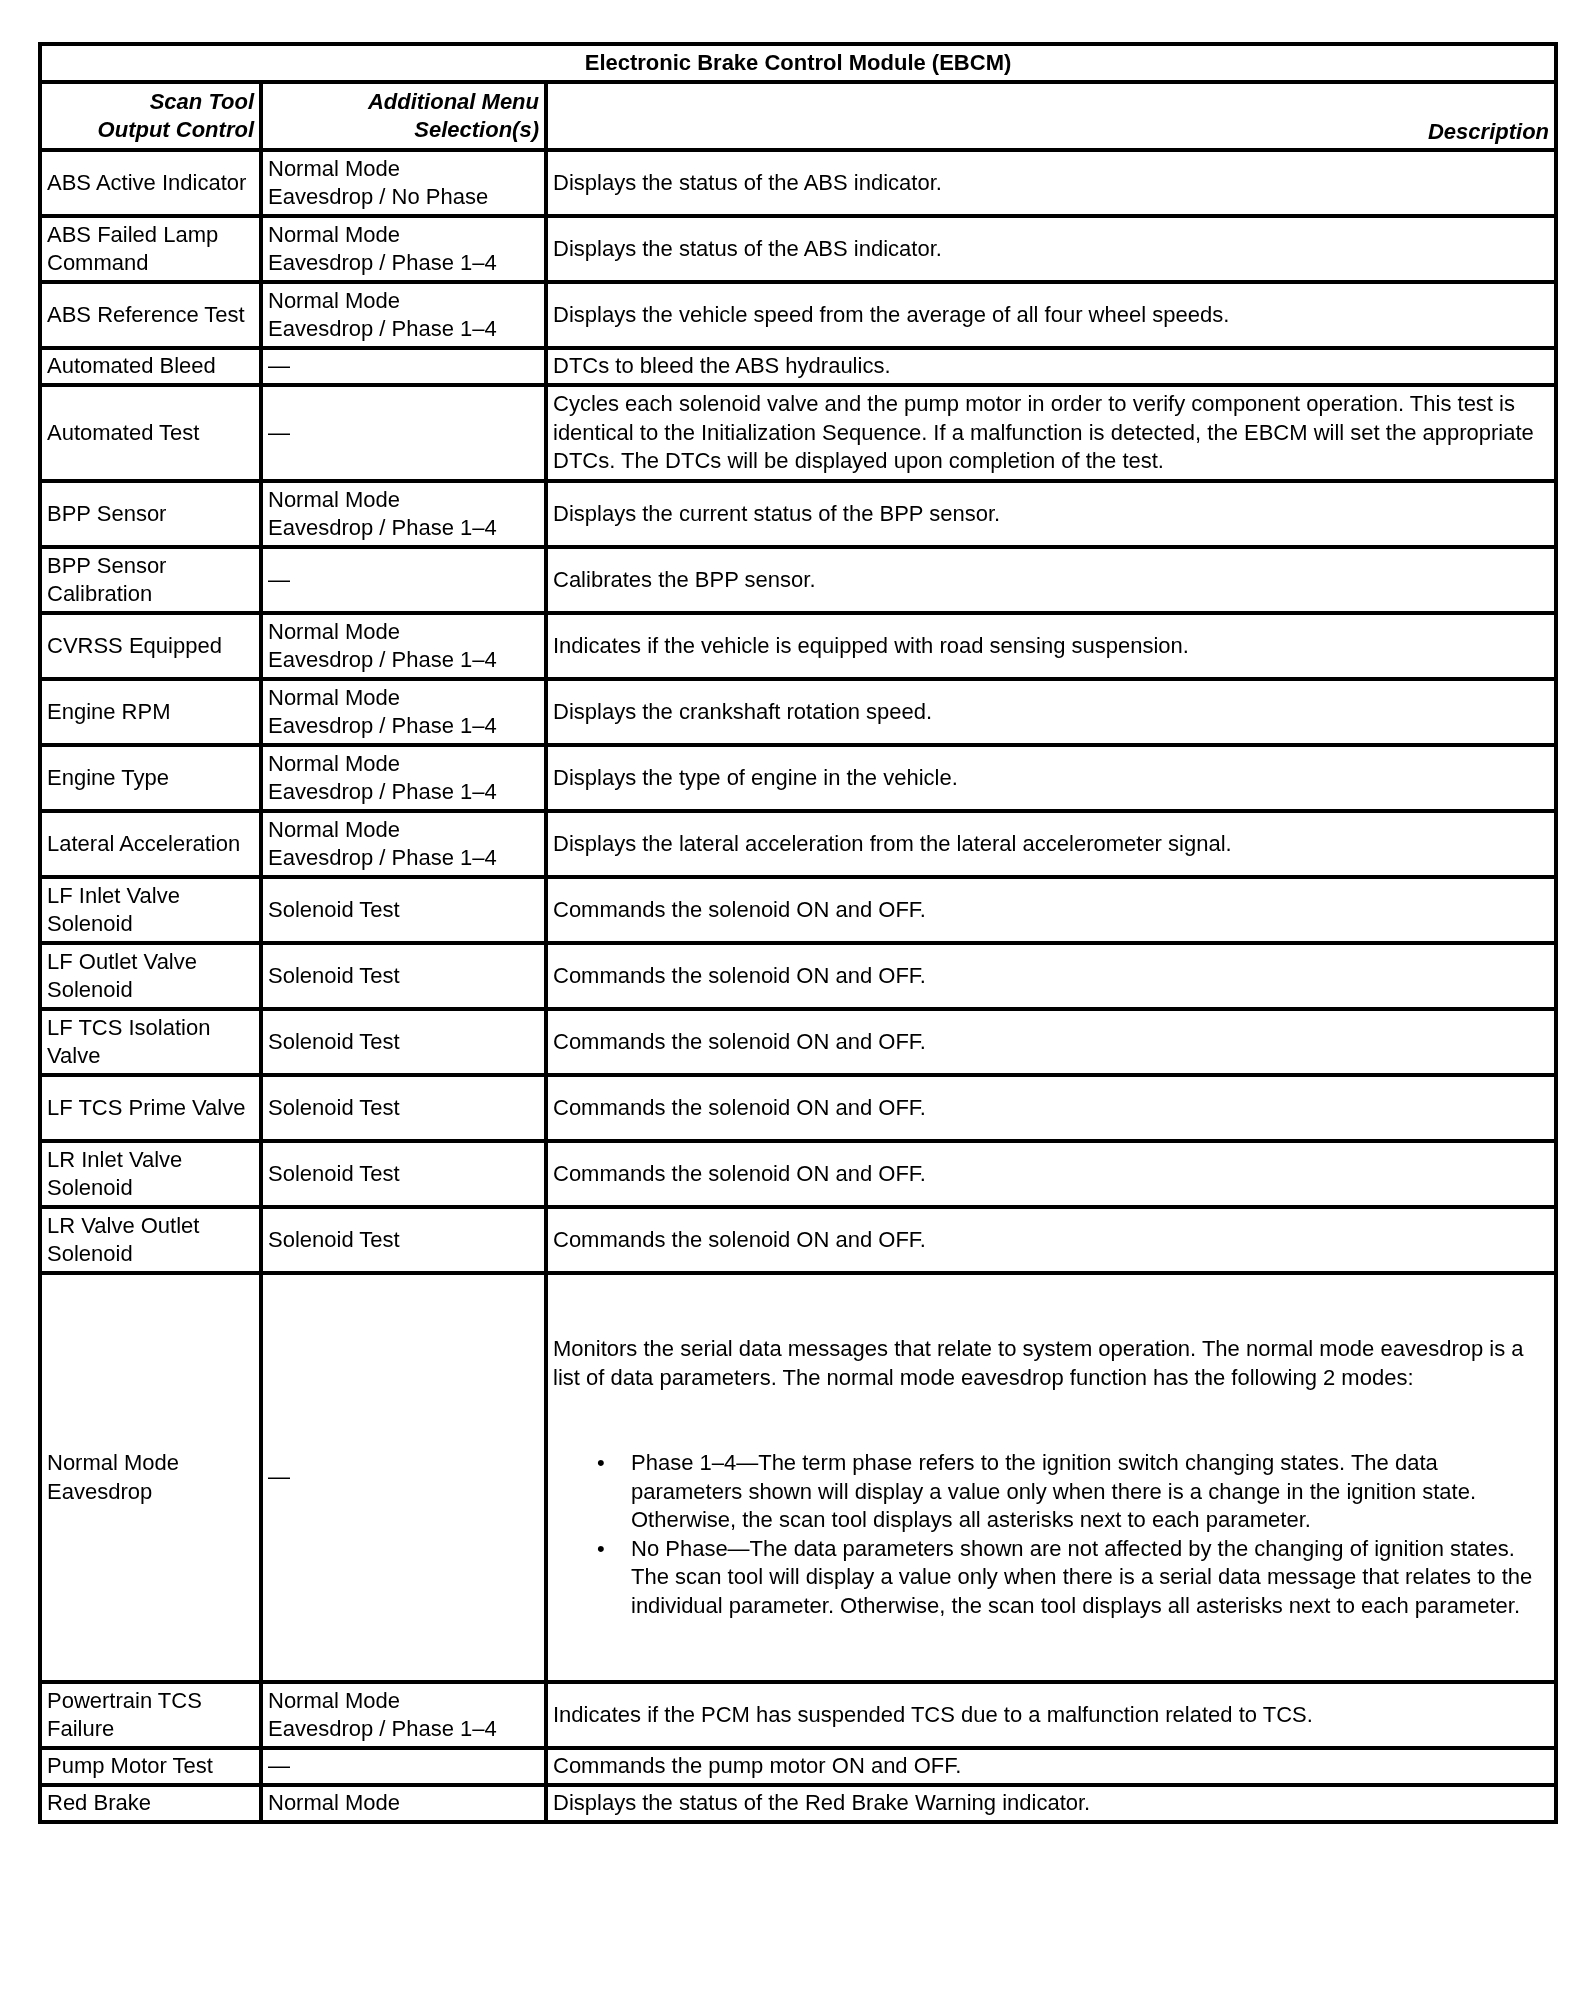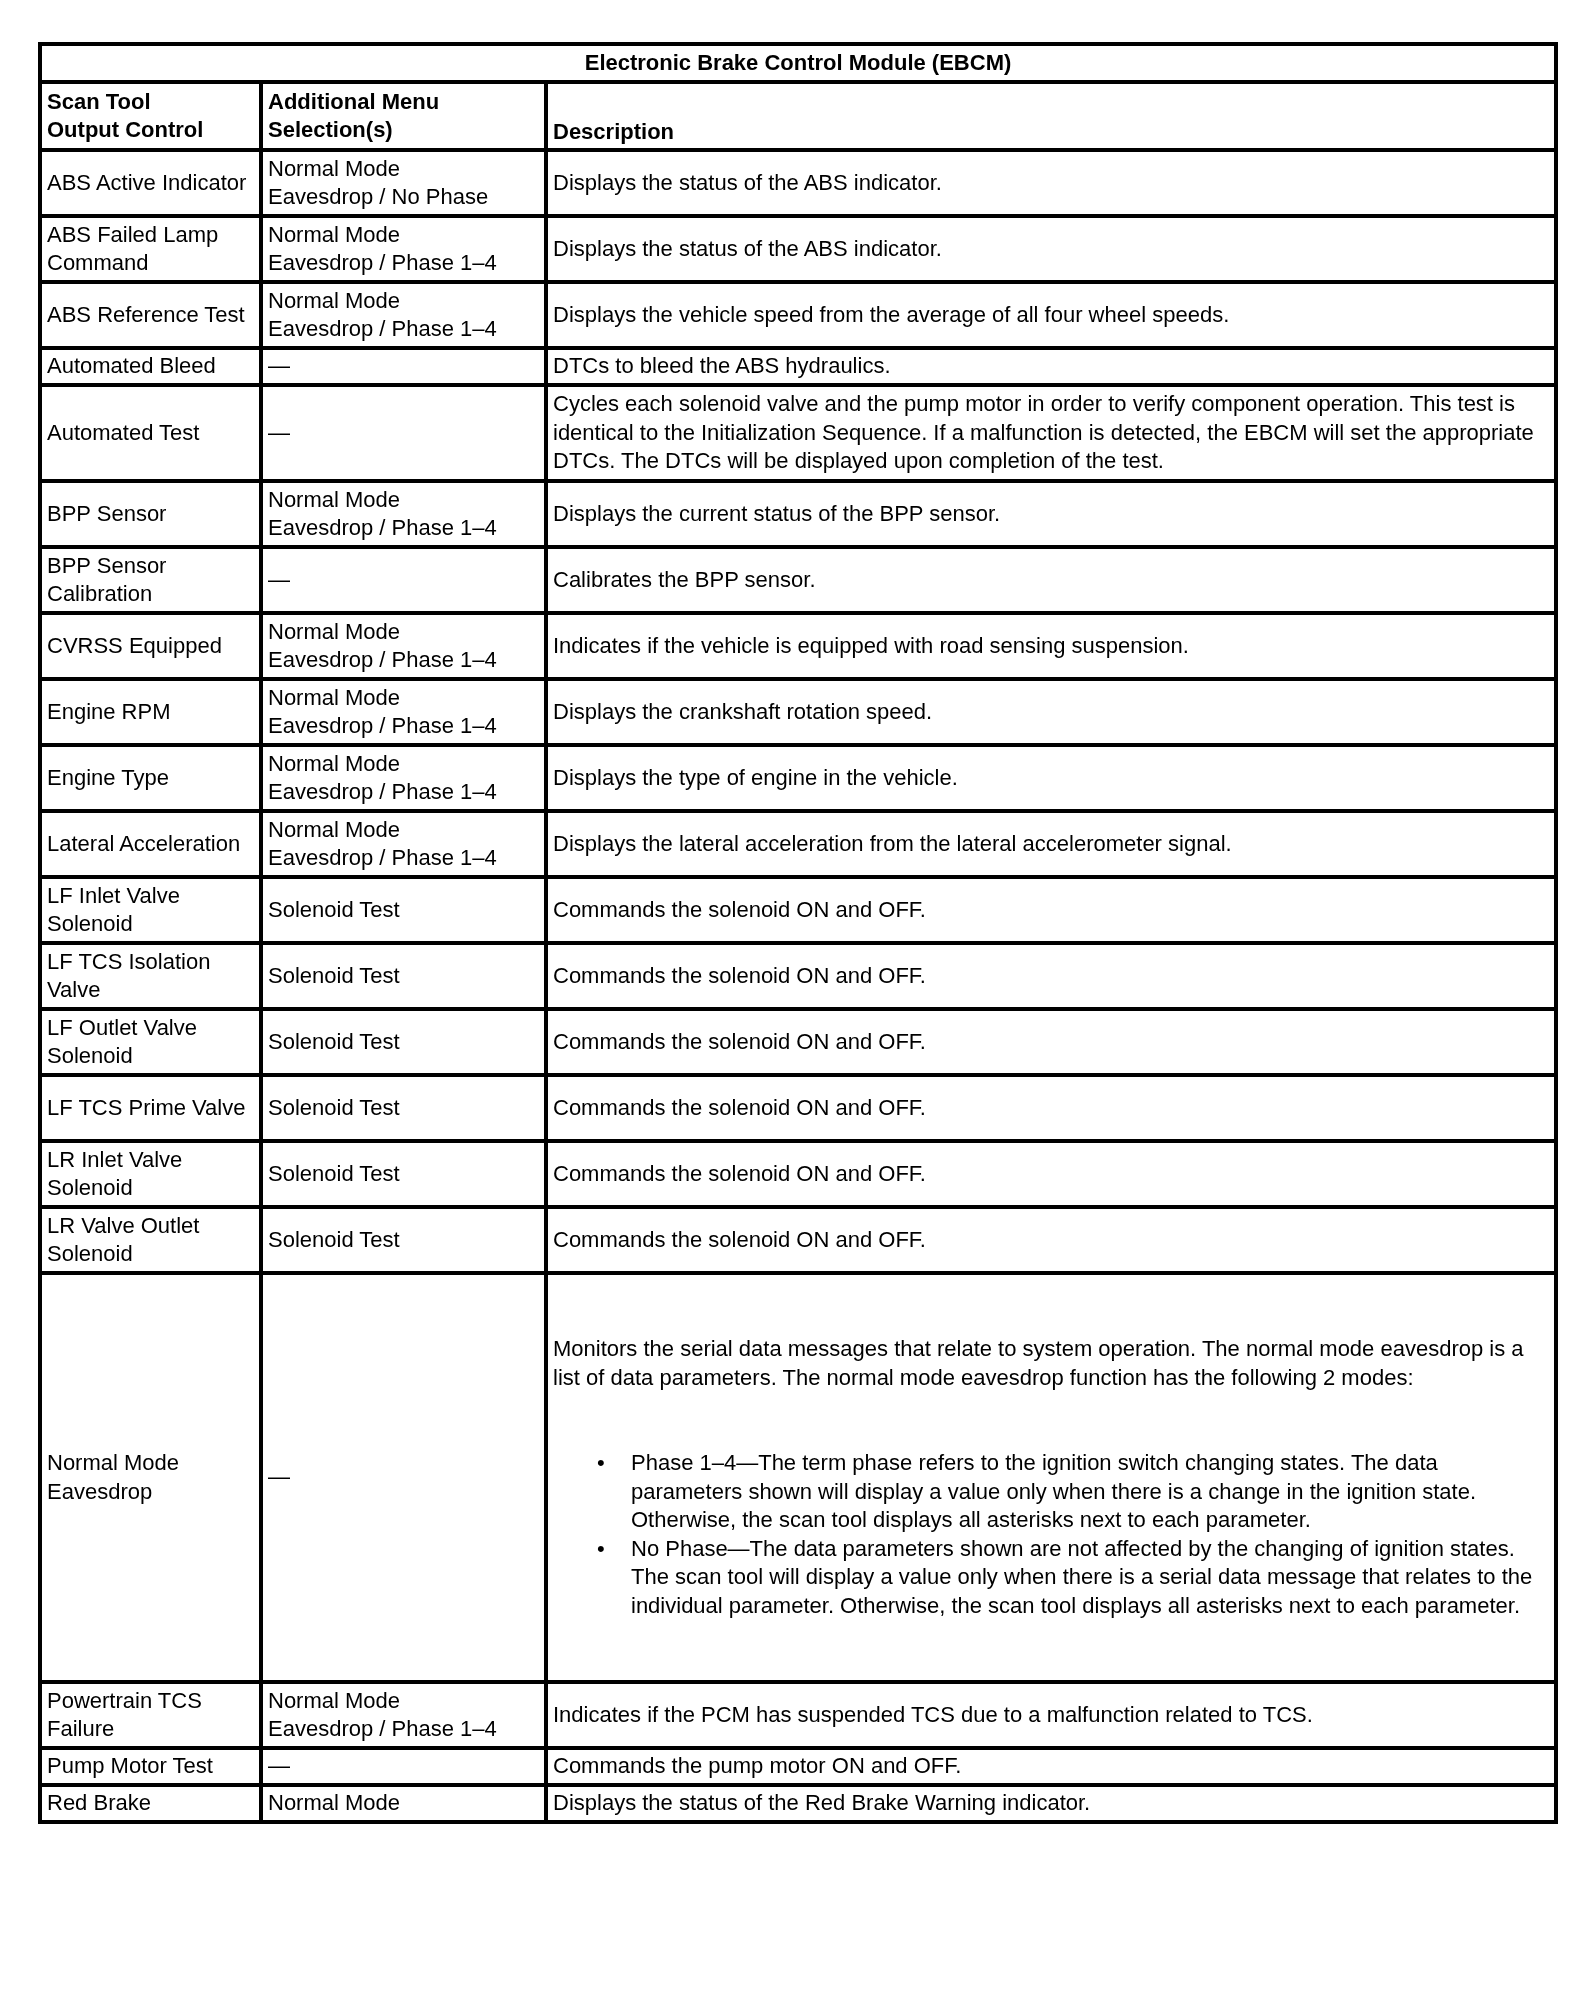--- a/index.html
+++ b/index.html
@@ -16,21 +16,21 @@
   table.ebcm td, table.ebcm th {
     border: 4px solid #000;
     padding: 0 5px;
     vertical-align: middle;
     font-weight: normal;
   }
   col.c1 { width: 221px; }
   col.c2 { width: 285px; }
   col.c3 { width: 1010px; }
   tr.title-row th { height: 34px; font-weight: bold; text-align: center; }
-  tr.header-row th { height: 62px; font-weight: bold; text-align: left; }
+  tr.header-row th { height: 62px; font-weight: bold; text-align: right; font-style: italic; }
   tr.header-row th.desc-h { vertical-align: bottom; padding-bottom: 2px; }
   tr.r2 td { height: 62px; }
   tr.r1 td { height: 33px; }
   tr.r3 td { height: 92px; }
   tr.rbig td { height: 405px; }
   td.col2 { text-align: left; }
   td.desc-top { vertical-align: top; padding-top: 2px; }
   td.desc-big { vertical-align: top; padding-top: 0px; }
   .para { margin: 0; }
   .spacer { height: 57px; }
@@ -126,27 +126,27 @@
       <td>Displays the lateral acceleration from the lateral accelerometer signal.</td>
     </tr>
 
     <tr class="r2">
       <td>LF Inlet Valve Solenoid</td>
       <td class="col2">Solenoid Test</td>
       <td class="desc-top">Commands the solenoid ON and OFF.</td>
     </tr>
 
     <tr class="r2">
+      <td>LF Outlet Valve Solenoid</td>
+      <td class="col2">Solenoid Test</td>
+      <td class="desc-top">Commands the solenoid ON and OFF.</td>
+    </tr>
+
+    <tr class="r2">
       <td>LF TCS Isolation Valve</td>
-      <td class="col2">Solenoid Test</td>
-      <td class="desc-top">Commands the solenoid ON and OFF.</td>
-    </tr>
-
-    <tr class="r2">
-      <td>LF Outlet Valve Solenoid</td>
       <td class="col2">Solenoid Test</td>
       <td class="desc-top">Commands the solenoid ON and OFF.</td>
     </tr>
 
     <tr class="r2">
       <td>LF TCS Prime Valve</td>
       <td class="col2">Solenoid Test</td>
       <td class="desc-top">Commands the solenoid ON and OFF.</td>
     </tr>
 

